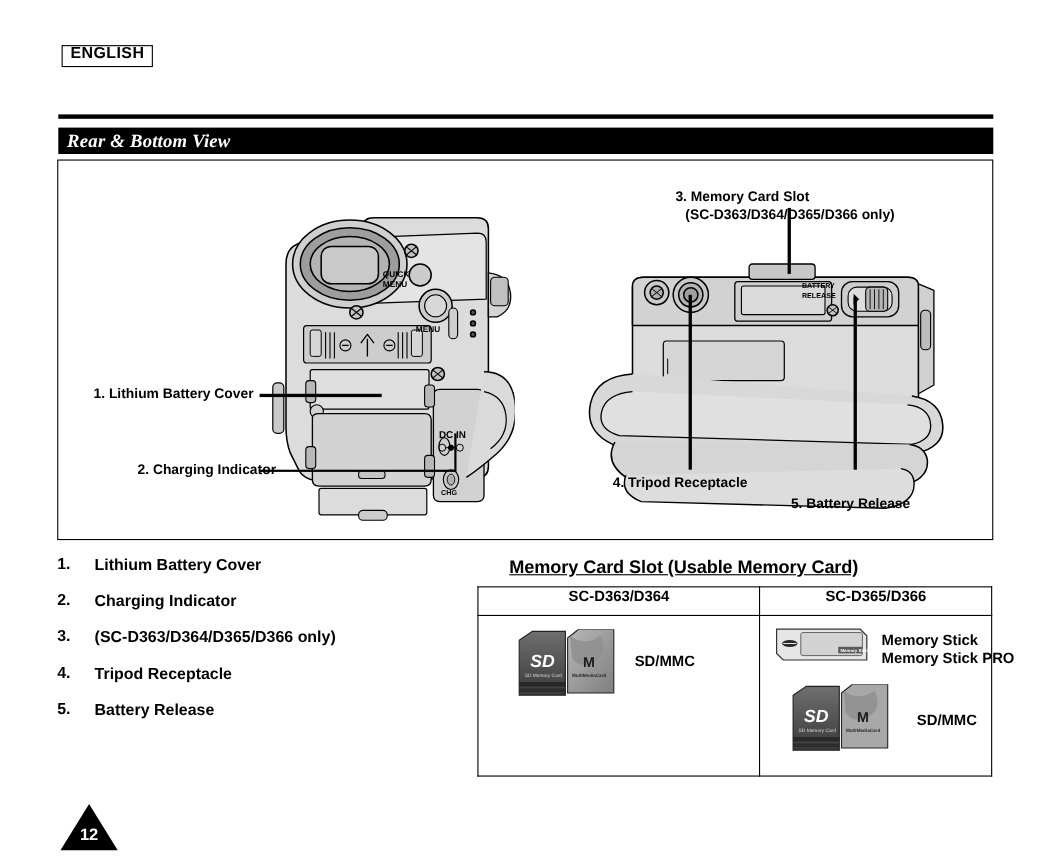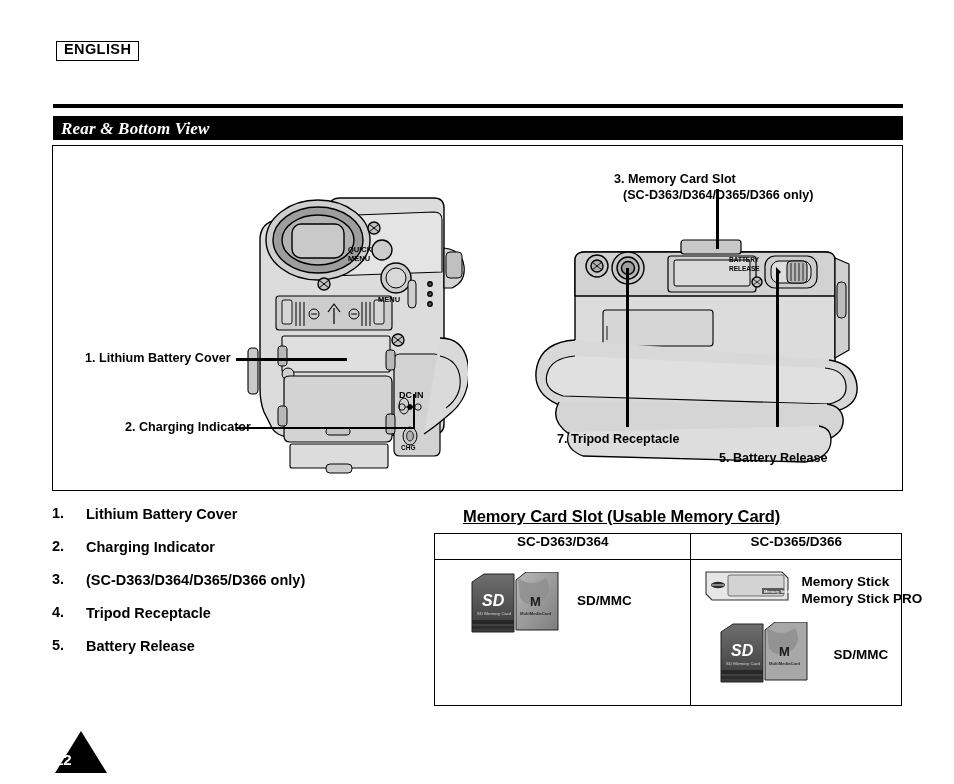--- a/index.html
+++ b/index.html
@@ -43,21 +43,21 @@
   .th-cell{height:25px;text-align:center;font-size:13.5px;font-weight:bold;
     vertical-align:middle;}
   .body-cell{height:145px;position:relative;}
   .cardlabel{position:absolute;font-size:13.5px;font-weight:bold;white-space:nowrap;}
 
   
   .pagenum{position:absolute;left:55px;top:731px;width:52px;height:42px;}
   .pagenum .tri{position:absolute;left:0;top:0;width:0;height:0;
     border-left:26px solid transparent;border-right:26px solid transparent;
     border-bottom:42px solid #000;}
-  .pagenum .num{position:absolute;left:0;top:20px;width:52px;
+  .pagenum .num{position:absolute;left:0;top:20px;width:52px;text-align:center;
     color:#fff;font-size:15px;font-weight:bold;}
 
   
   svg{display:block;}
 </style>
 </head>
 <body>
 
 <div class="page">
 
@@ -209,21 +209,21 @@
     <div class="lead" style="left:183px;top:281px;width:177px;height:2.3px;"></div>
     <div class="lead" style="left:360px;top:248px;width:2.3px;height:35px;"></div>
     <div class="lead" style="left:663px;top:43px;width:2.6px;height:60px;"></div>
     <div class="lead" style="left:573px;top:122px;width:2.6px;height:159px;"></div>
     <div class="lead" style="left:723px;top:124px;width:2.6px;height:157px;"></div>
 
     <div class="callout" style="left:32px;top:205px;">1. Lithium Battery Cover</div>
     <div class="callout" style="left:52px;top:274px;margin-left:20px;">2. Charging Indicator</div>
     <div class="callout" style="left:561px;top:26px;">3. Memory Card Slot</div>
     <div class="callout" style="left:570px;top:42px;">(SC-D363/D364/D365/D366 only)</div>
-    <div class="callout" style="left:504px;top:286px;">7. Tripod Receptacle</div>
+    <div class="callout" style="left:504px;top:286px;">4. Tripod Receptacle</div>
     <div class="callout" style="left:666px;top:286px;margin-top:19px;">5. Battery Release</div>
   </div>
 
   <div class="numlist">
     <div class="numrow">
       <div class="n">1.</div>
       <div class="t">Lithium Battery Cover</div>
     </div>
     <div class="numrow">
       <div class="n">2.</div>

